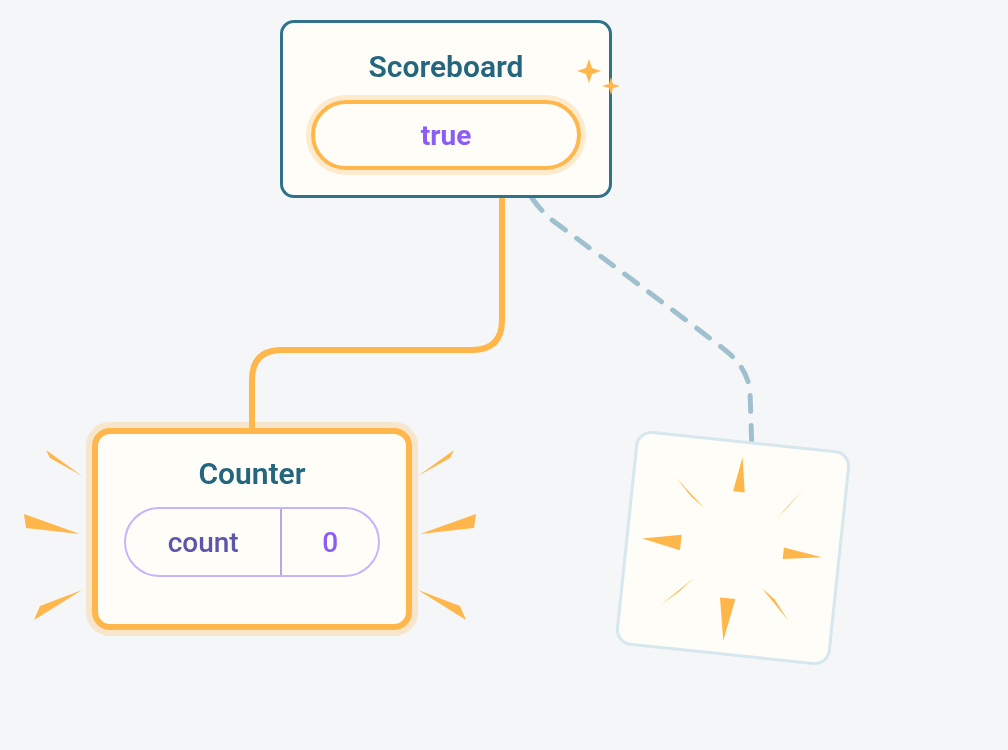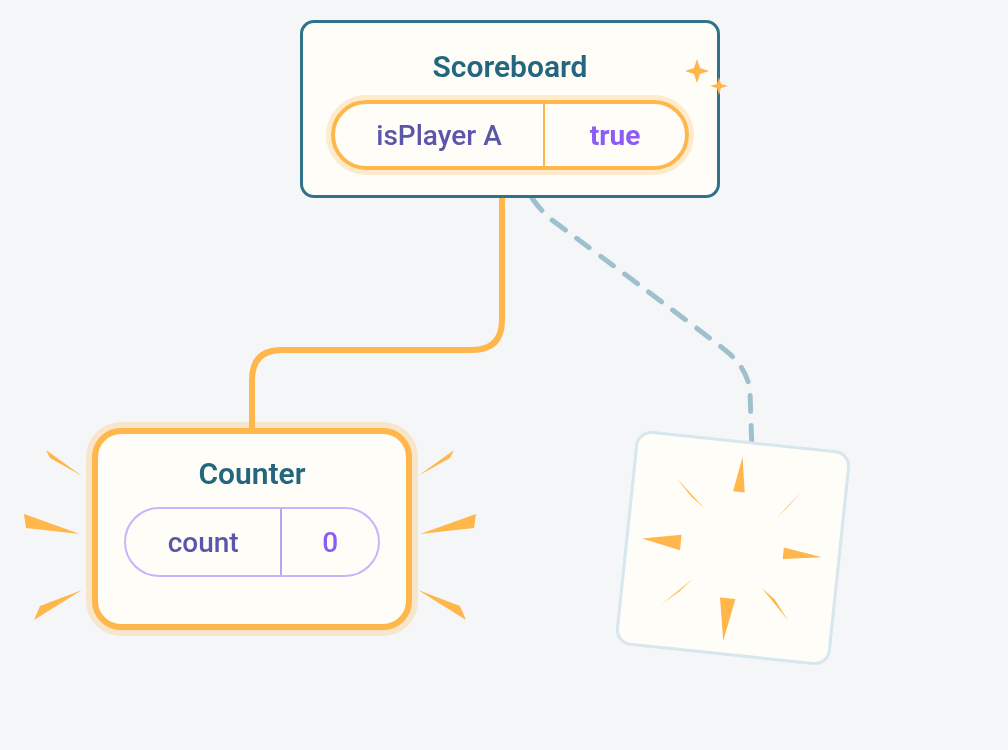--- a/index.html
+++ b/index.html
@@ -23,32 +23,32 @@
     height: 750px;
   }
 
   .card {
     position: absolute;
     background: #FEFDF8;
     border-radius: 14px;
     padding: 22px 28px 28px 28px;
   }
   .card.scoreboard {
-    left: 300px;
+    left: 280px;
     top: 20px;
-    width: 420px;
+    width: 332px;
     height: 178px;
     border: 3px solid #2F7289;
   }
   .card.counter {
     left: 92px;
     top: 428px;
     width: 320px;
     height: 202px;
-    border-radius: 29px;
+    border-radius: 18px;
     border: 6px solid #FFB64B;
     box-shadow: 0 0 0 6px rgba(255,182,75,0.25);
     padding: 18px 26px 28px 26px;
   }
   .card.poof {
     left: 625px;
     top: 440px;
     width: 216px;
     height: 216px;
     border: 3px solid #D6E7EE;
@@ -120,23 +120,20 @@
   <svg class="connectors" viewBox="0 0 1008 750">
 
     <path d="M 502 198 L 502 320 Q 502 350 472 350 L 282 350 Q 252 350 252 380 L 252 428" fill="none" stroke="#FFB64B" stroke-width="6" stroke-linecap="round"></path>
 
     <path d="M 532 198 Q 540 210 552 220 Q 700 330 725 350 Q 748 368 750 392 L 752 452" fill="none" stroke="#9FC0CE" stroke-width="5" stroke-linecap="round" stroke-dasharray="16 14"></path>
   </svg>
 
   <div class="card scoreboard">
     <div class="card-title">Scoreboard</div>
     <div class="pill orange">
-      <div class="left">
-        <span class="label-text">isPlayer A</span>
-      </div>
       <div class="right">
         <span class="value-text">true</span>
       </div>
     </div>
     <svg class="sparkles" viewBox="0 0 46 46">
       <path d="M14 2 L17 11 L26 14 L17 17 L14 26 L11 17 L2 14 L11 11 Z" fill="#FFB64B"></path>
       <path d="M36 20 L38 27 L45 29 L38 31 L36 38 L34 31 L27 29 L34 27 Z" fill="#FFB64B"></path>
     </svg>
   </div>
 

